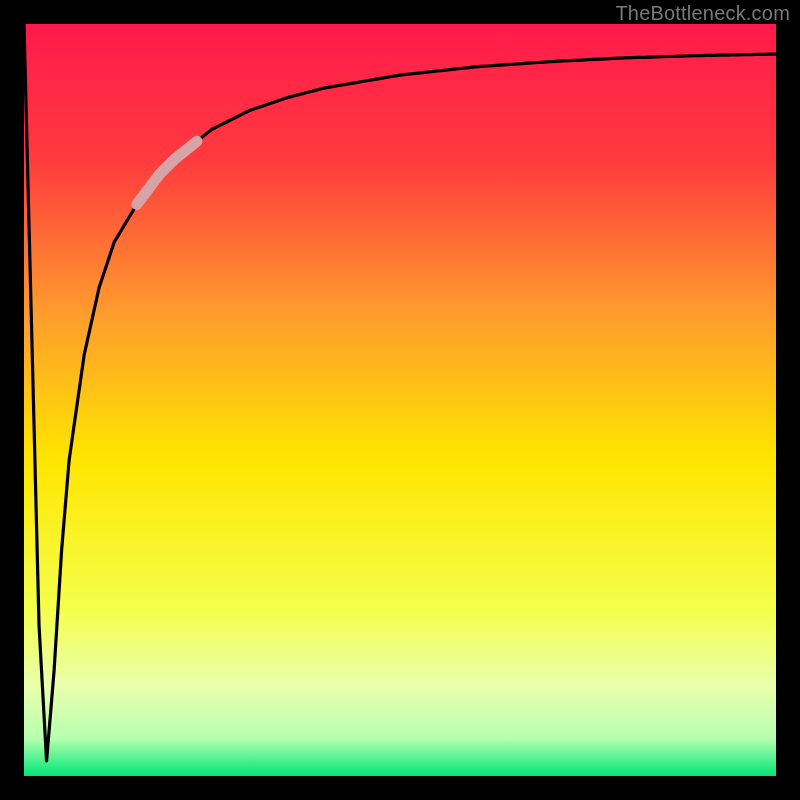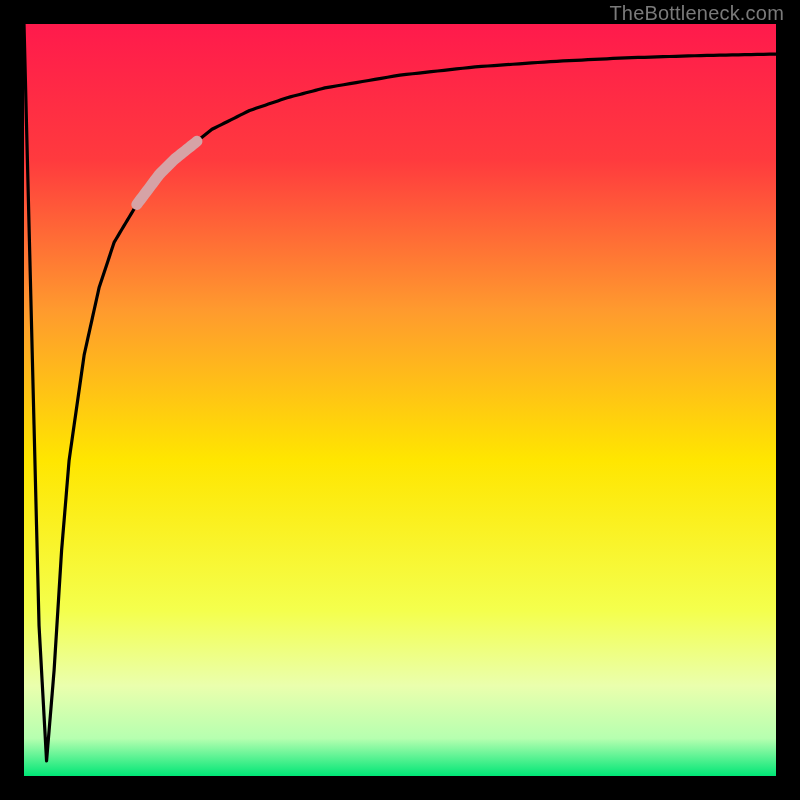--- a/index.html
+++ b/index.html
@@ -13,21 +13,21 @@
   }
   .frame {
     position: relative;
     width: 800px;
     height: 800px;
     background: #000;
   }
   .attribution {
     position: absolute;
     top: 2px;
-    right: 16px;
+    right: 10px;
     color: #7a7a7a;
     font-size: 20px;
     font-weight: 400;
     letter-spacing: 0.2px;
     z-index: 5;
   }
   .plot-area {
     position: absolute;
     left: 24px;
     top: 24px;

